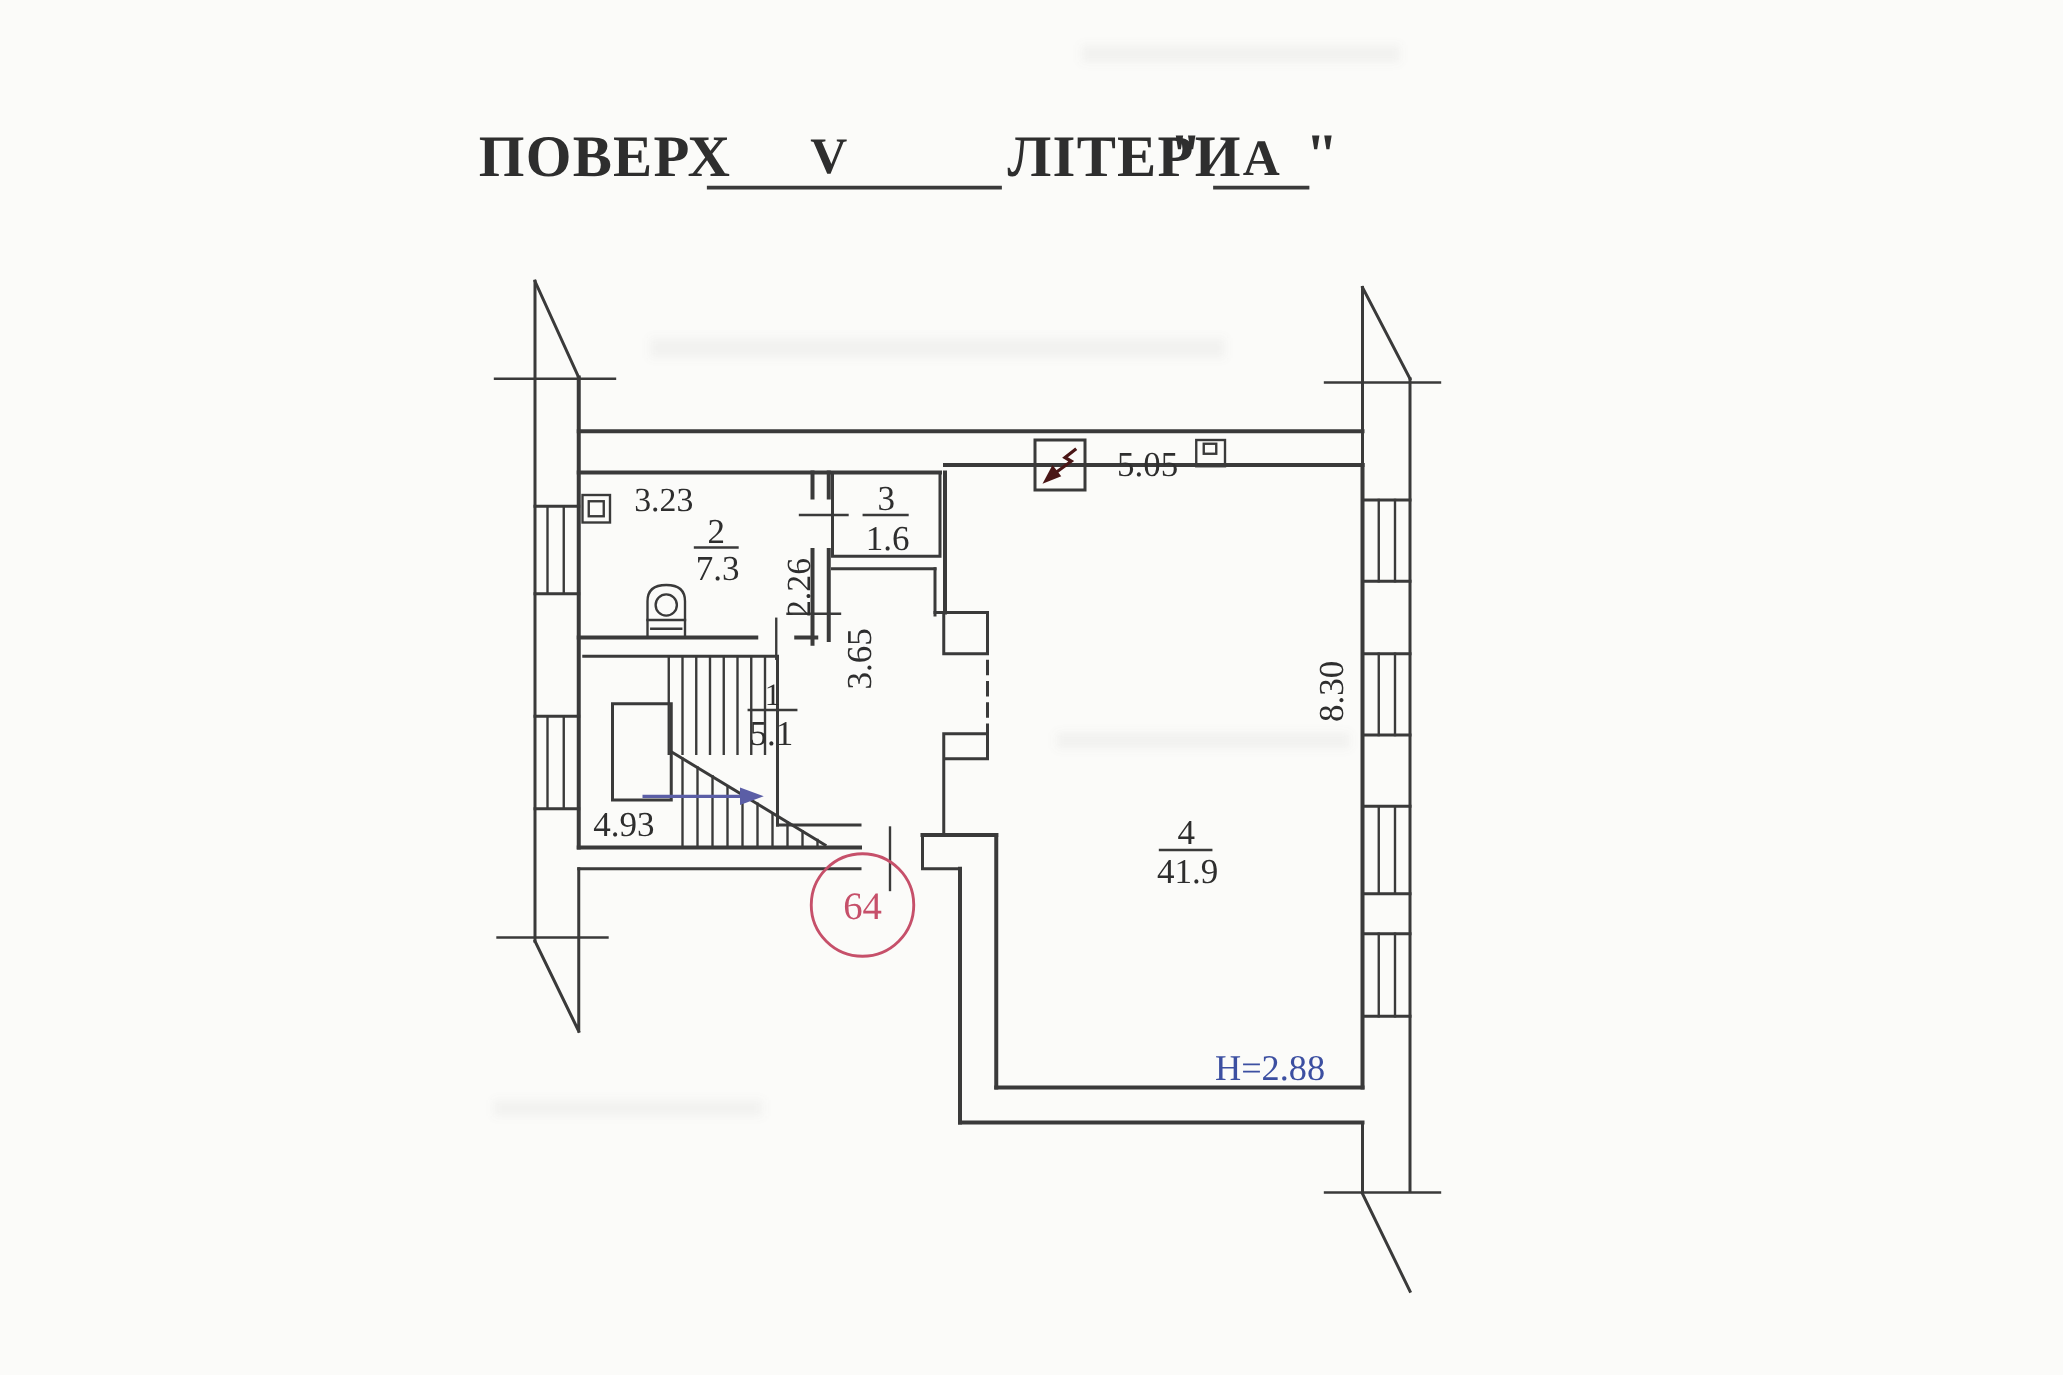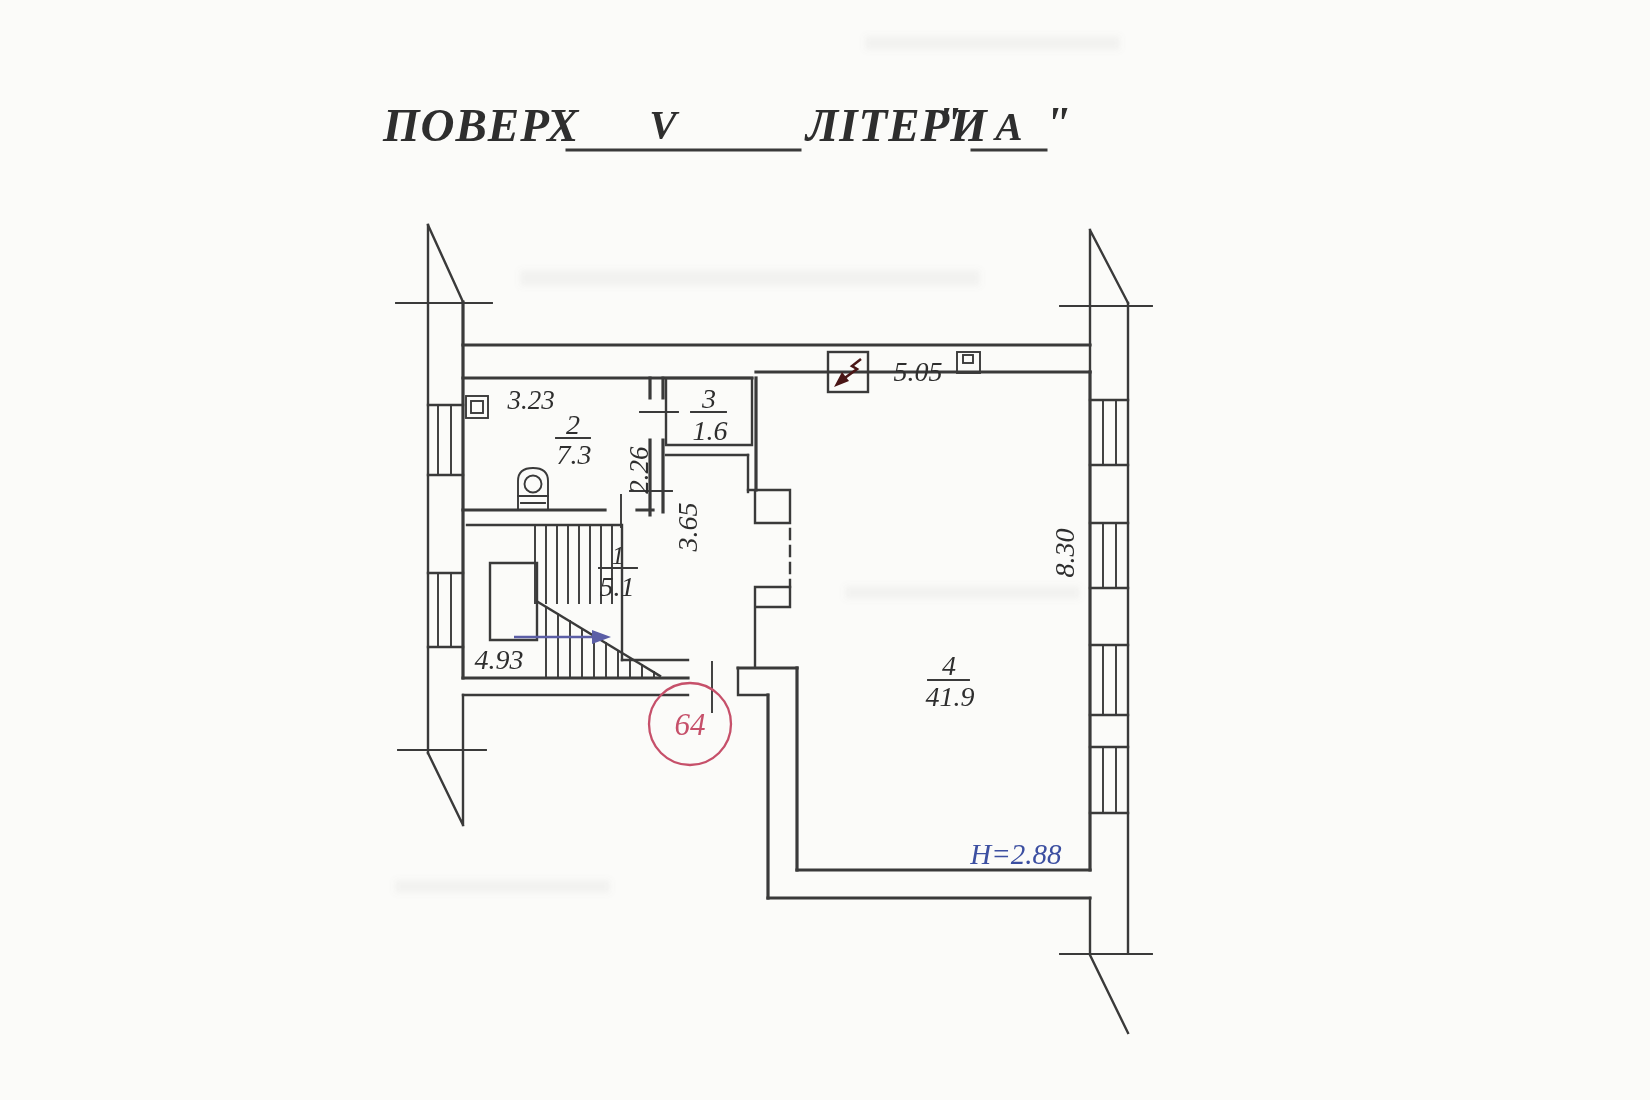--- a/index.html
+++ b/index.html
@@ -1,17 +1,17 @@
 <!DOCTYPE html>
 <html><head>
 <meta charset="utf-8">
 <style>
   html,body{margin:0;padding:0;background:#e8e8e6;}
   .page{position:relative;width:1650px;height:1100px;background:#fbfbf9;overflow:hidden;
-        font-family:"Liberation Serif", serif;font-style:italic;}
+        font-family:"Liberation Serif", serif;}
   svg{position:absolute;left:0;top:0;}
   .ink{stroke:#3a3a3a;fill:none;stroke-linecap:square;}
   .w35{stroke-width:3.2;}
   .w25{stroke-width:2.4;}
   .w2{stroke-width:1.9;}
   .dash{stroke-dasharray:10 7;}
   text{fill:#2e2e2e;font-family:"Liberation Serif", serif;}
   .title-t{font-size:47px;font-weight:700;letter-spacing:1px;}
   .title-v{font-size:41px;font-weight:700;}
   .dim{font-size:27px;}

